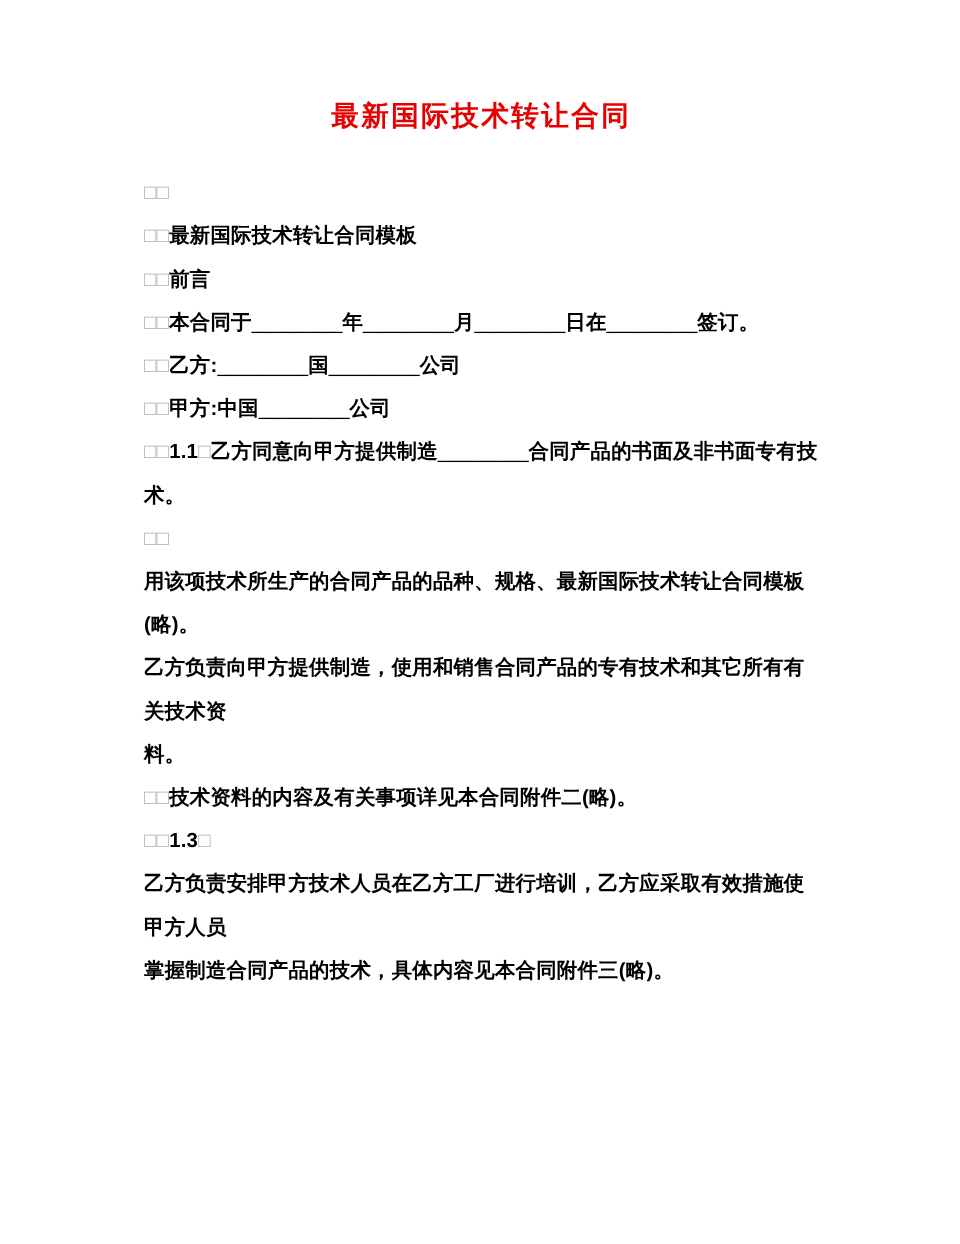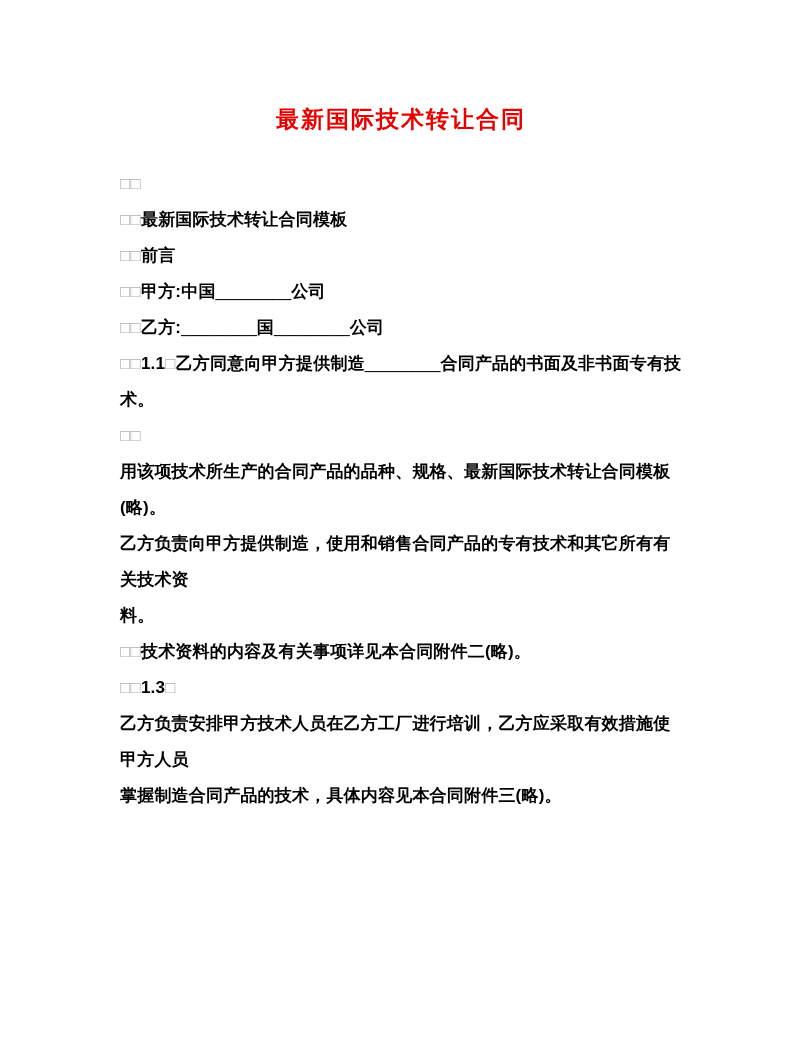--- a/index.html
+++ b/index.html
@@ -6,21 +6,21 @@
   html, body {
     margin: 0;
     padding: 0;
     background: #ffffff;
   }
   .page {
     position: relative;
     width: 800px;
     height: 1037px;
     background: #ffffff;
-    padding: 102px 118px 0 120px;
+    padding: 79px 118px 0 120px;
     overflow: hidden;
     font-family: "Liberation Sans", "DejaVu Sans", sans-serif;
     color: #000000;
   }
   .doc-title {
     margin: 0 0 30px 0;
     font-size: 23px;
     line-height: 34px;
     font-weight: 700;
     letter-spacing: 2px;
@@ -47,22 +47,23 @@
 </head>
 <body>
 
 <div class="page">
   <h1 class="doc-title">最新国际技术转让合同</h1>
 
   <div class="doc-body">
       <p class="para"><span class="box">□□</span></p>
       <p class="para"><span class="box">□□</span>最新国际技术转让合同模板</p>
       <p class="para"><span class="box">□□</span>前言</p>
+      <p class="para"><span class="box">□□</span>本合同于<span class="blank">________</span>年<span class="blank">________</span>月<span class="blank">________</span>日在<span class="blank">________</span>签订。</p>
+      <p class="para"><span class="box">□□</span>乙方:<span class="blank">________</span>国<span class="blank">________</span>公司</p>
       <p class="para"><span class="box">□□</span>甲方:中国<span class="blank">________</span>公司</p>
-      <p class="para"><span class="box">□□</span>乙方:<span class="blank">________</span>国<span class="blank">________</span>公司</p>
       <p class="para"><span class="box">□□</span>1.1<span class="box">□</span>乙方同意向甲方提供制造<span class="blank">________</span>合同产品的书面及非书面专有技术。</p>
       <p class="para"><span class="box">□□</span></p>
       <p class="para">用该项技术所生产的合同产品的品种、规格、最新国际技术转让合同模板(略)。</p>
       <p class="para">乙方负责向甲方提供制造，使用和销售合同产品的专有技术和其它所有有关技术资<br>料。</p>
       <p class="para"><span class="box">□□</span>技术资料的内容及有关事项详见本合同附件二(略)。</p>
       <p class="para"><span class="box">□□</span>1.3<span class="box">□</span></p>
       <p class="para">乙方负责安排甲方技术人员在乙方工厂进行培训，乙方应采取有效措施使甲方人员<br>掌握制造合同产品的技术，具体内容见本合同附件三(略)。</p>
     </div>
 
 </div>

